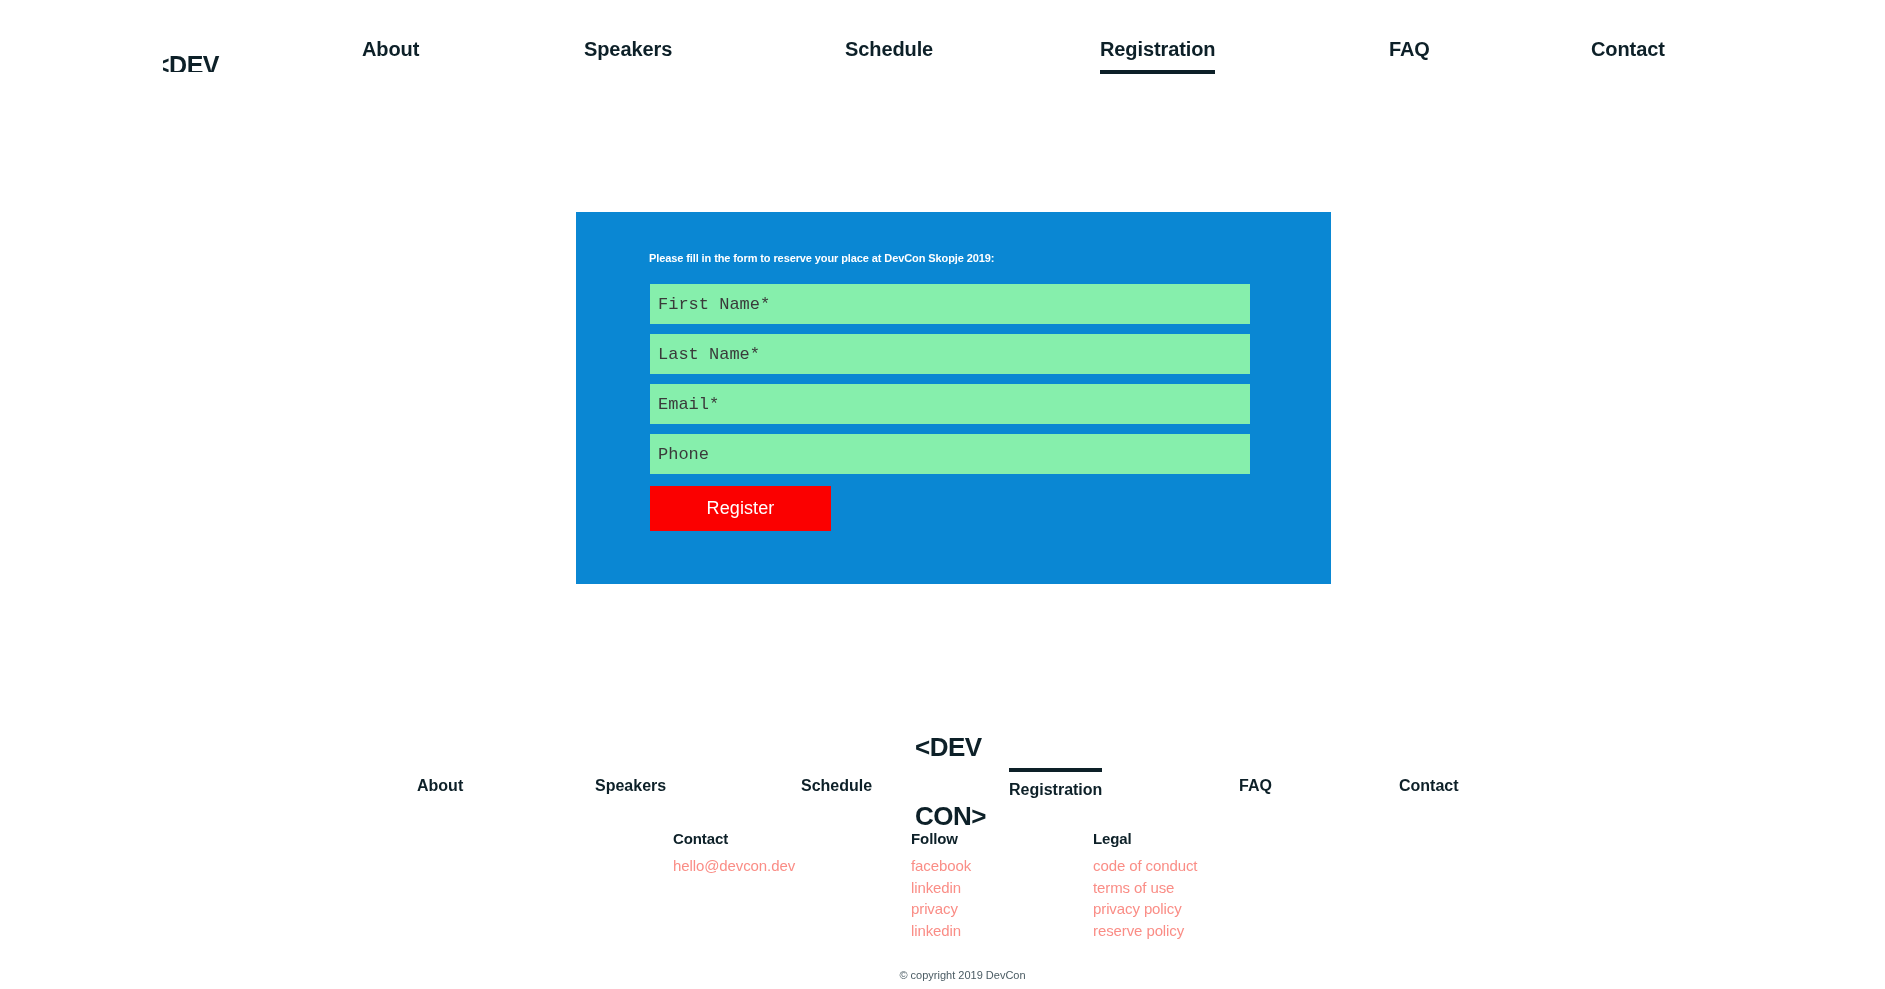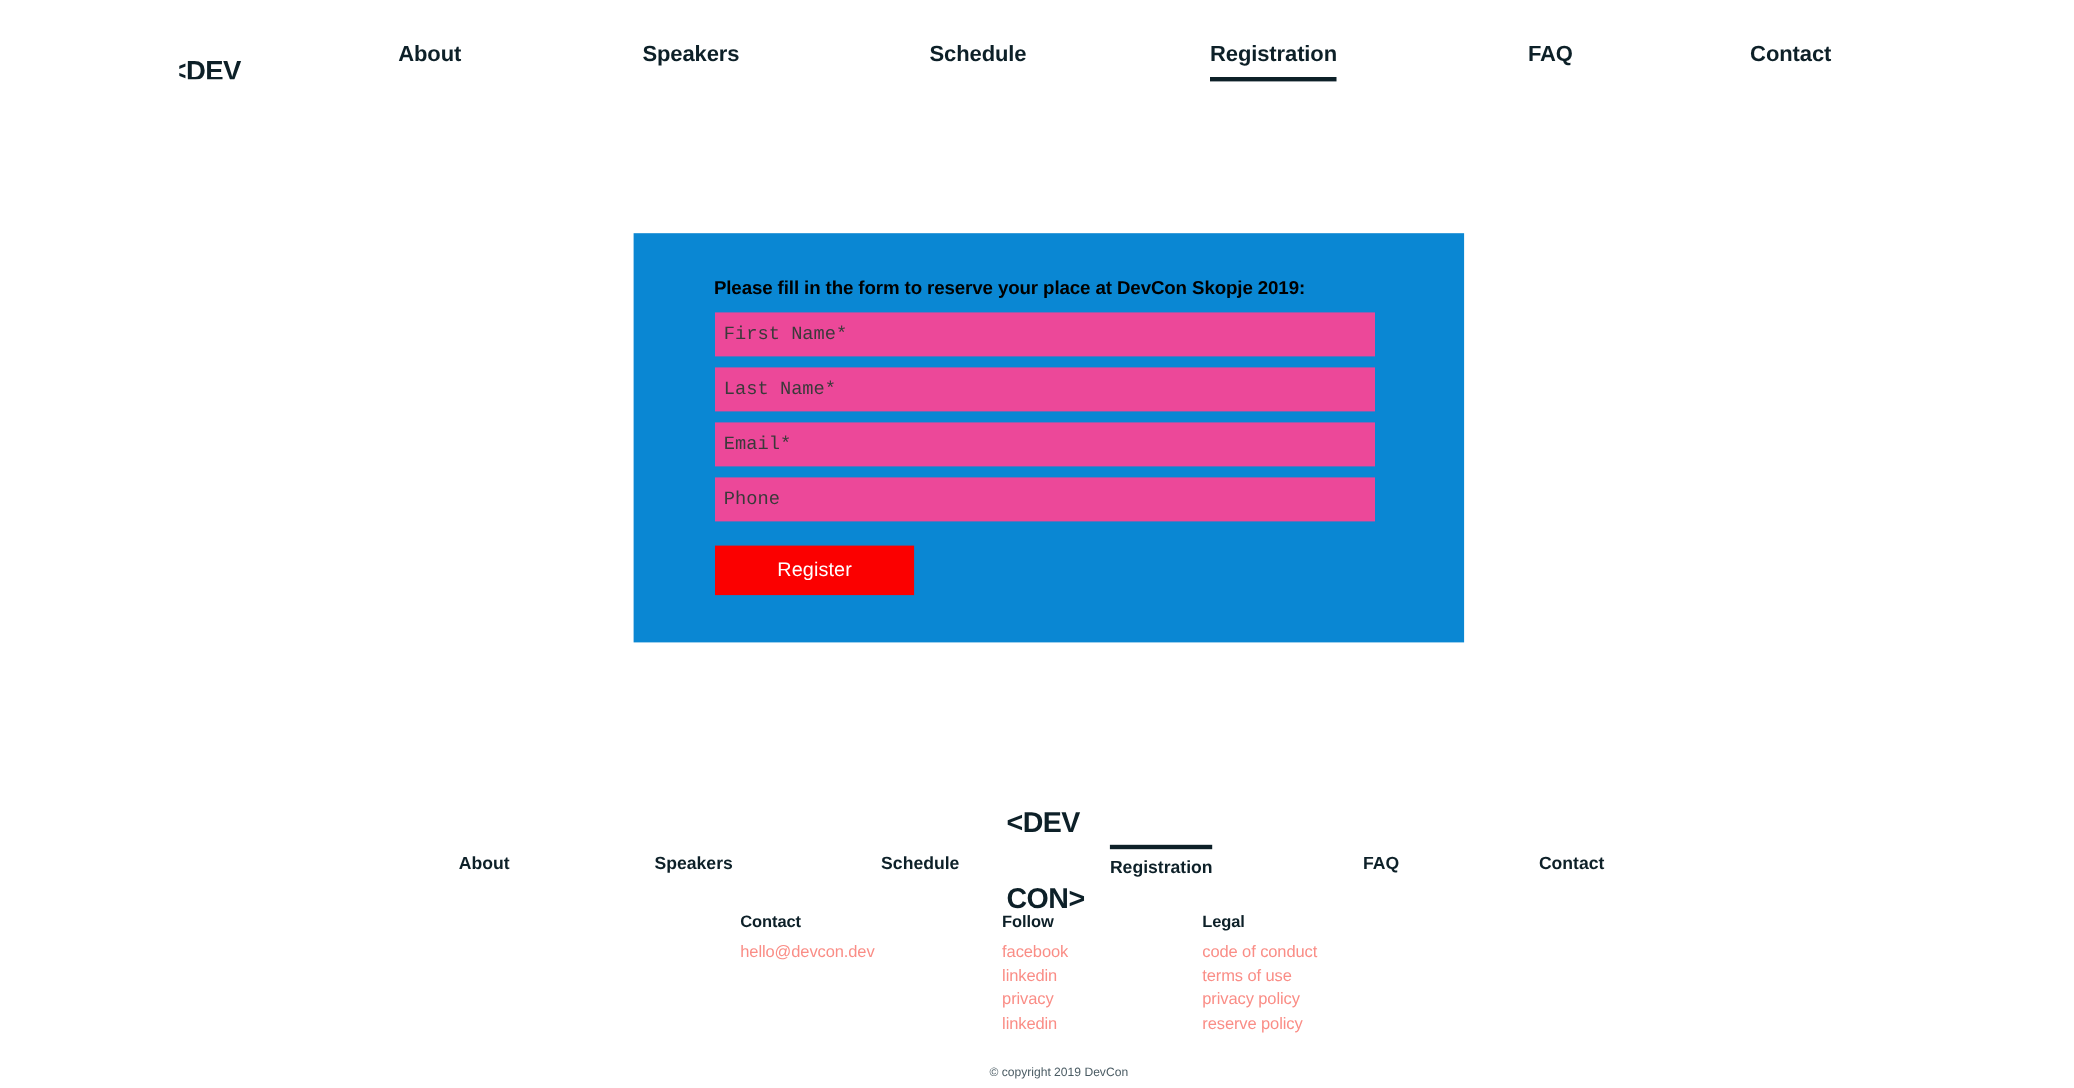--- a/index.html
+++ b/index.html
@@ -81,55 +81,55 @@
     left: 576px;
     top: 212px;
     width: 755px;
     height: 372px;
     background: #0a87d3;
   }
   .form-heading {
     position: absolute;
     left: 73px;
     top: 40px;
-    font-size: 17px;
-    font-weight: 700;
-    color: #000000;
+    font-size: 11px;
+    font-weight: 700;
+    color: #ffffff;
     letter-spacing: -0.1px;
     white-space: nowrap;
   }
   .form-fields {
     position: absolute;
     left: 74px;
     top: 72px;
     width: 600px;
   }
   .field {
     display: block;
     width: 600px;
     height: 40px;
-    background: #ec4899;
+    background: #86efac;
     border: none;
     outline: none;
     margin-bottom: 10px;
     padding: 0 8px;
     font-family: "Liberation Mono", "DejaVu Sans Mono", monospace;
     font-size: 17px;
     color: #2b2b2b;
   }
   .field::placeholder {
     color: #3a3a3a;
     opacity: 1;
     font-family: "Liberation Mono", "DejaVu Sans Mono", monospace;
     font-size: 17px;
   }
   .register-btn {
     position: absolute;
     left: 74px;
-    top: 284px;
+    top: 274px;
     width: 181px;
     height: 45px;
     background: #fb0000;
     color: #ffffff;
     border: none;
     outline: none;
     font-family: "Liberation Sans", sans-serif;
     font-size: 18px;
     font-weight: 400;
     cursor: pointer;

